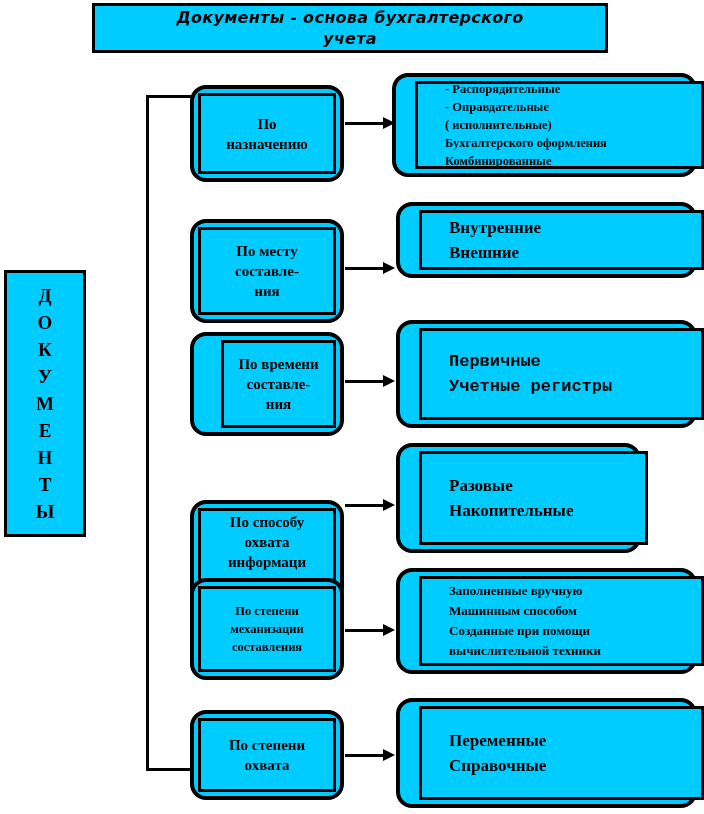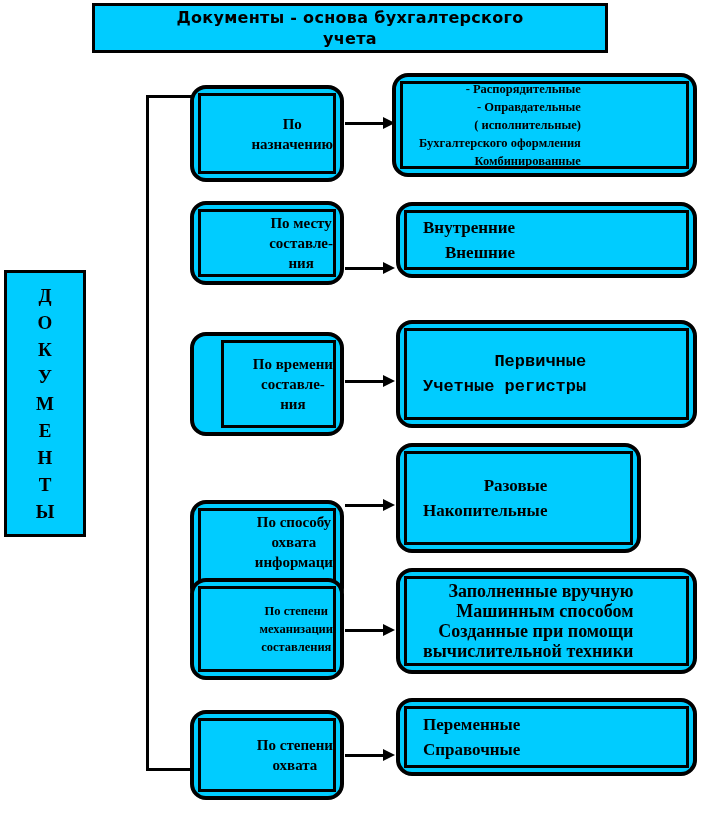--- a/index.html
+++ b/index.html
@@ -31,20 +31,21 @@
     justify-content: center;
     text-align: center;
   }
   .title-box .title-text {
     font-family: "DejaVu Sans", "Liberation Sans", sans-serif;
     font-weight: bold;
     font-size: 16px;
     line-height: 21px;
     letter-spacing: 0.3px;
     white-space: pre-line;
+    font-style: italic;
   }
 
   
   .vertical-box {
     position: absolute;
     left: 4px;
     top: 270px;
     width: 82px;
     height: 267px;
     background: #00ccff;
@@ -91,53 +92,54 @@
     border: 3px solid #000000;
     box-sizing: border-box;
     background: #00ccff;
     display: flex;
     flex-direction: column;
     justify-content: center;
   }
 
   
   .crit .inner {
-    align-items: flex-end;
+    align-items: center;
     text-align: center;
   }
   .crit .label {
     font-weight: bold;
     font-size: 15px;
     line-height: 20px;
     white-space: pre-line;
   }
   .crit.small .label {
     font-weight: bold;
     font-size: 12.5px;
     line-height: 18px;
   }
 
   
   .vals .inner {
     align-items: flex-start;
-    text-align: right;
-    padding-left: 16px;
+    text-align: left;
+    padding-left: 27px;
+    margin-left: 15px;
   }
   .vals .label {
     font-weight: bold;
     font-size: 17px;
     line-height: 25px;
     white-space: pre-line;
   }
   .vals.tight .label {
     font-size: 12.5px;
     line-height: 18px;
   }
   .vals.medium .label {
-    font-size: 18px;
+    font-size: 13px;
     line-height: 20px;
   }
 
   
   .arrow {
     position: absolute;
     height: 12px;
   }
   .arrow .shaft {
     position: absolute;
@@ -191,21 +193,21 @@
 <div class="rbox vals tight" style="left:392px; top:73px; width:305px; height:104px;">
   <div class="inner">
     <div class="label">-  Распорядительные
 -  Оправдательные
 ( исполнительные)
 Бухгалтерского оформления
 Комбинированные</div>
   </div>
 </div>
 
-<div class="rbox crit" style="left:190px; top:201px; width:154px; height:84px;">
+<div class="rbox crit" style="left:190px; top:219px; width:154px; height:104px;">
   <div class="inner">
     <div class="label">По месту
 составле-
 ния</div>
   </div>
 </div>
 <div class="arrow" style="left:345px; top:262px; width:52px;">
   <div class="shaft" style="width:40px;"></div>
   <div class="head" style="left:38px;"></div>
 </div>
@@ -276,18 +278,18 @@
 <div class="rbox crit" style="left:190px; top:710px; width:154px; height:90px;">
   <div class="inner">
     <div class="label">По степени
 охвата</div>
   </div>
 </div>
 <div class="arrow" style="left:345px; top:749px; width:52px;">
   <div class="shaft" style="width:40px;"></div>
   <div class="head" style="left:38px;"></div>
 </div>
-<div class="rbox vals" style="left:396px; top:698px; width:301px; height:78px;">
+<div class="rbox vals" style="left:396px; top:698px; width:301px; height:110px;">
   <div class="inner">
     <div class="label">Переменные
 Справочные</div>
   </div>
 </div>
 
 </body></html>

